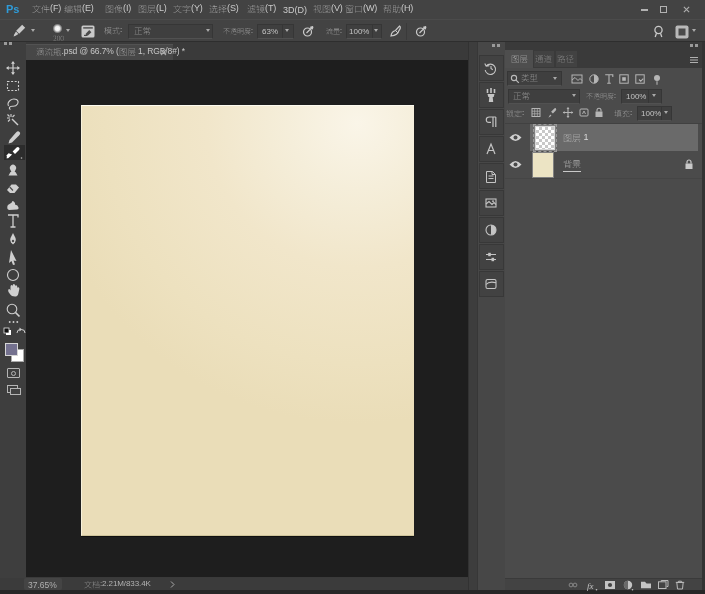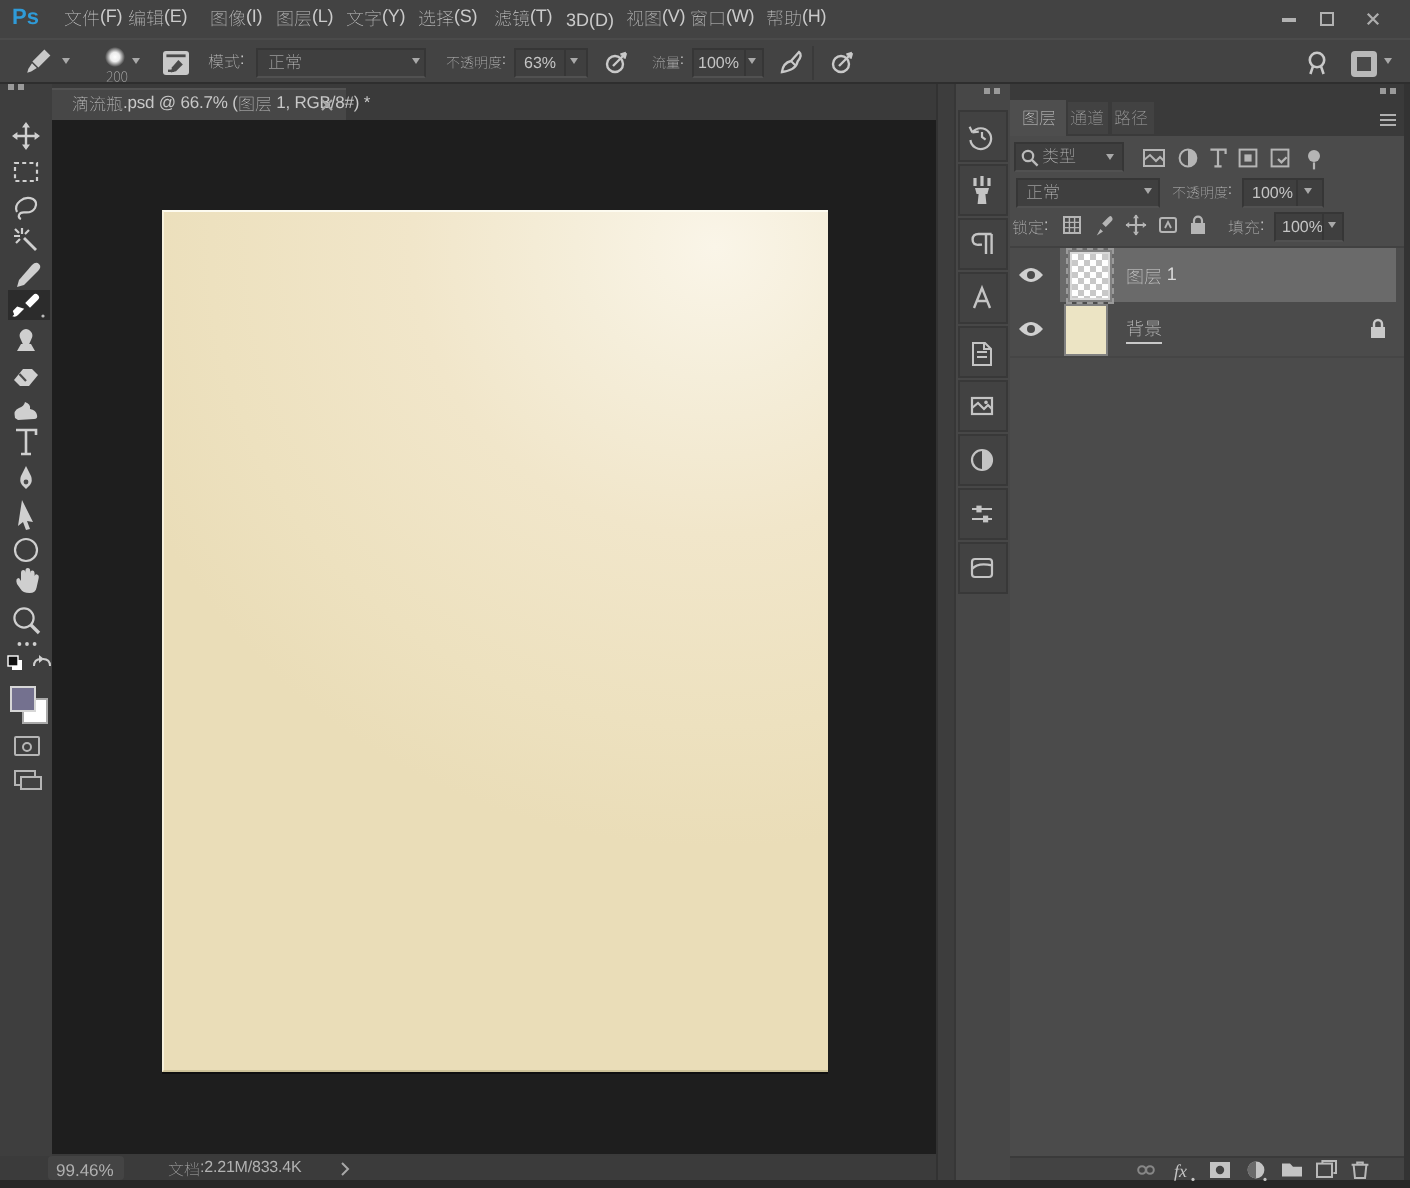--- a/index.html
+++ b/index.html
@@ -190,21 +190,21 @@
 <svg class="abs" style="left:160px;top:49px;" width="7" height="7" viewBox="0 0 7 7">
 <path d="M1 1 L6 6 M6 1 L1 6" stroke="#a8a8a8" stroke-width="1.1"></path>
   </svg>
 <div class="abs" style="left:26px;top:60px;width:442px;height:517px;background:#1e1e1e;"></div>
 <div class="abs" style="left:81px;top:105px;width:333px;height:431px;
 background:radial-gradient(ellipse 95% 70% at 83% 4%,#faf5e8 0%,#f5eeda 22%,#f1e6ca 48%,#ede1bf 80%,#eaddb8 100%);
 border-top:1px solid #fdfbf0;border-left:1px solid #f7f1dc;border-bottom:1px solid #cfc49a;box-shadow:0 1px 0 rgba(0,0,0,0.45);"></div>
 <div class="abs" style="left:0px;top:578px;width:468px;height:12px;background:#3b3b3b;"></div>
 <div class="abs" style="left:0px;top:590px;width:705px;height:4px;background:#272727;"></div>
 <div class="abs" style="left:24px;top:578px;width:38px;height:12px;background:#444444;border-radius:2px;"></div>
-<div class="abs" style="left:28px;top:580px;font-size:8.5px;color:#b0b0b0;">99.46%</div>
+<div class="abs" style="left:28px;top:580px;font-size:8.5px;color:#b0b0b0;">37.65%</div>
 <div class="abs" style="left:84px;top:580px;display:flex;align-items:flex-end;white-space:pre;"><svg width="16" height="8" viewBox="0 -50 2000 1000" fill="#b2b2b2">
       <use x="0" href="#u6587"></use>
       <use x="1000" href="#u6863"></use>
     </svg><span style="font-size:8px;line-height:8px;color:#b2b2b2;letter-spacing:-0.1px;margin-bottom:0.5px;">:2.21M/833.4K</span></div>
 <svg class="abs" style="left:170px;top:581px;" width="5" height="7" viewBox="0 0 5 7">
 <path d="M1 0.5 L4 3.5 L1 6.5" stroke="#a8a8a8" stroke-width="1" fill="none"></path>
   </svg>
 
 <svg class="abs" style="left:0px;top:42px;" width="26" height="552" viewBox="0 0 26 552" fill="none" stroke="#cfcfcf" stroke-width="1.1">
 <g transform="translate(13,26)">

